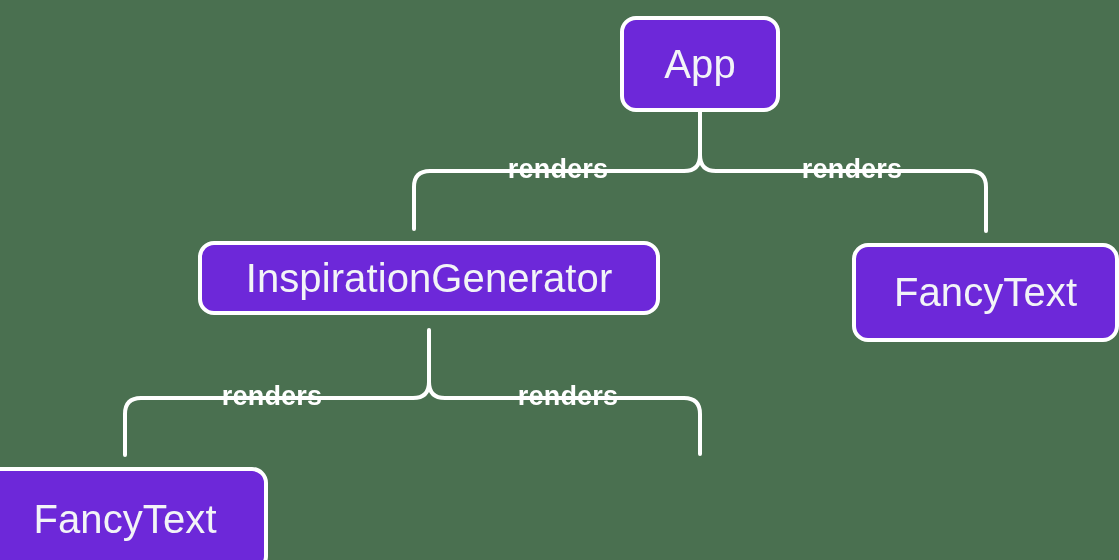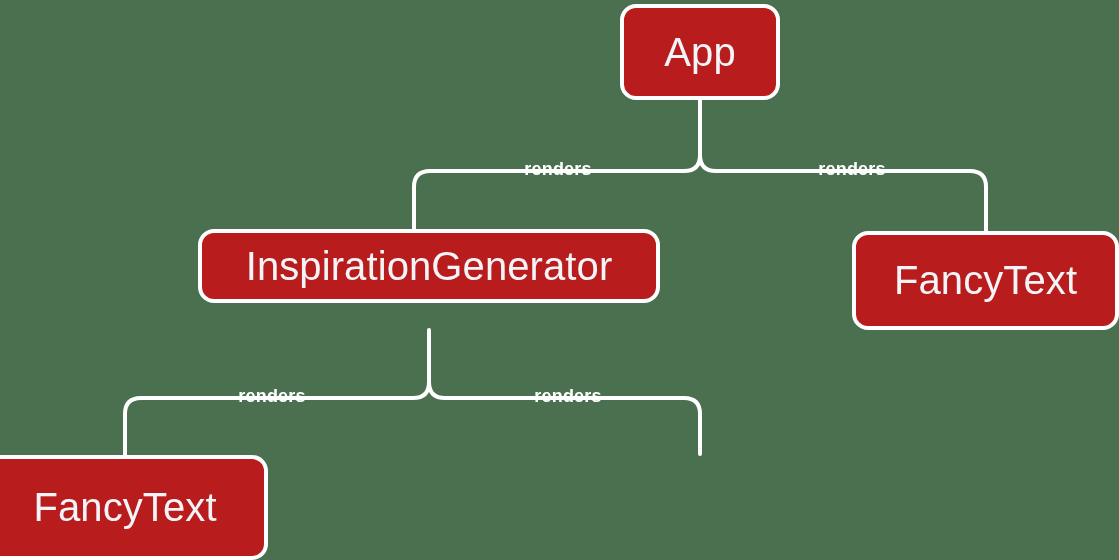--- a/index.html
+++ b/index.html
@@ -29,37 +29,38 @@
   .edges path {
     fill: none;
     stroke: #ffffff;
     stroke-width: 4;
     stroke-linecap: round;
     stroke-linejoin: round;
   }
   .node {
     position: absolute;
     box-sizing: border-box;
-    background: #b91c1c;
+    background: #6d28d9;
     border: 4px solid #ffffff;
     border-radius: 16px;
     display: flex;
     align-items: center;
     justify-content: center;
     color: #f2f4f7;
     font-size: 40px;
     font-weight: 400;
     letter-spacing: 0.1px;
     white-space: nowrap;
     z-index: 2;
+    margin-top: 12px;
   }
   .edge-label {
     position: absolute;
     color: #ffffff;
-    font-size: 18px;
+    font-size: 27px;
     font-weight: 700;
     white-space: nowrap;
     transform: translate(-50%, -50%);
     z-index: 3;
     letter-spacing: 0.2px;
     text-align: right;
   }
 </style>
 </head>
 <body>

